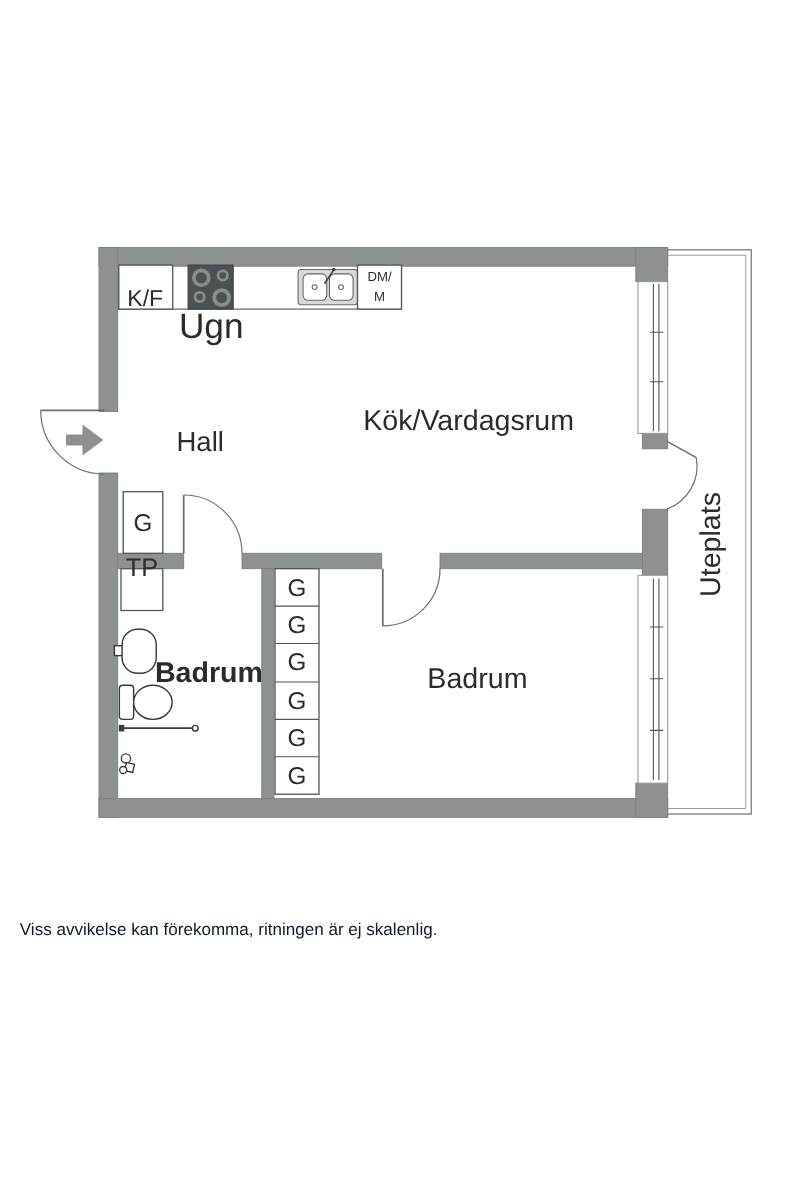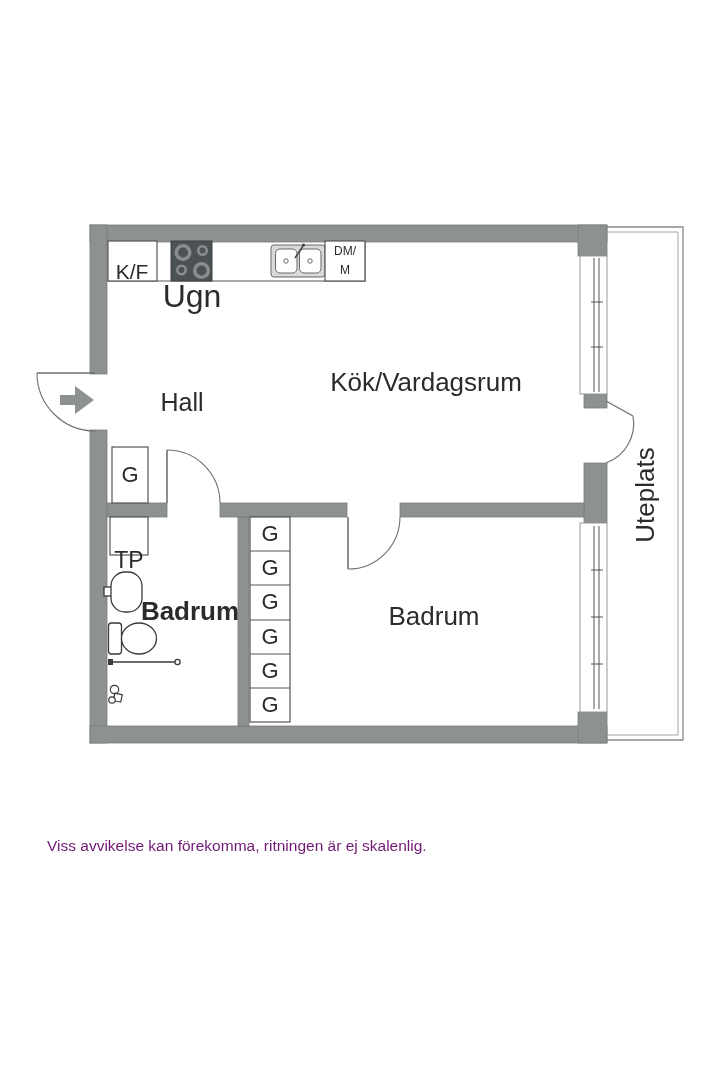--- a/index.html
+++ b/index.html
@@ -14,21 +14,21 @@
   }
   .lbl.rot{transform:translate(-50%,-50%) rotate(-90deg);}
   .fs-room{font-size:26px;}
   .fs-hall{font-size:25px;}
   .fs-ugn{font-size:32px;}
   .fs-g{font-size:22px;}
   .fs-small{font-size:21px;margin-top:12px;}
   .fs-tp{font-size:23px;}
   .fs-dm{font-size:12px;line-height:19px;}
   #footer-note{
-    position:absolute;left:47px;top:838px;font-size:15.5px;color:#701a75;
+    position:absolute;left:18px;top:838px;font-size:15.5px;color:#0f172a;
     transform:none;
   }
 </style>
 </head>
 <body>
 
 <div style="position:absolute;inset:0;">
 
 <svg id="plan-svg" width="720" height="1080" viewBox="0 0 720 1080">
 
@@ -160,21 +160,21 @@
   <span style="display:block;">DM/</span>
   <span style="display:block;">M</span>
 </div>
 
 <div class="lbl fs-hall" style="left:158px;top:402px;margin-left:24px;">Hall</div>
 
 <div class="lbl fs-room" style="left:382px;top:383px;margin-left:44px;">Kök/Vardagsrum</div>
 
 <div class="lbl fs-g" style="left:130px;top:475px;">G</div>
 
-<div class="lbl fs-tp" style="left:129px;top:560px;">TP</div>
+<div class="lbl fs-tp" style="left:129px;top:516px;">TP</div>
 
 <div class="lbl fs-room" style="left:190px;top:612px;font-weight:bold;">Badrum</div>
 
 <div class="lbl fs-room" style="left:434px;top:617px;">Badrum</div>
 
 <div class="lbl fs-g" style="left:270px;top:534px;">G</div>
 <div class="lbl fs-g" style="left:270px;top:568px;">G</div>
 <div class="lbl fs-g" style="left:270px;top:602px;">G</div>
 <div class="lbl fs-g" style="left:270px;top:637px;">G</div>
 <div class="lbl fs-g" style="left:270px;top:671px;">G</div>

